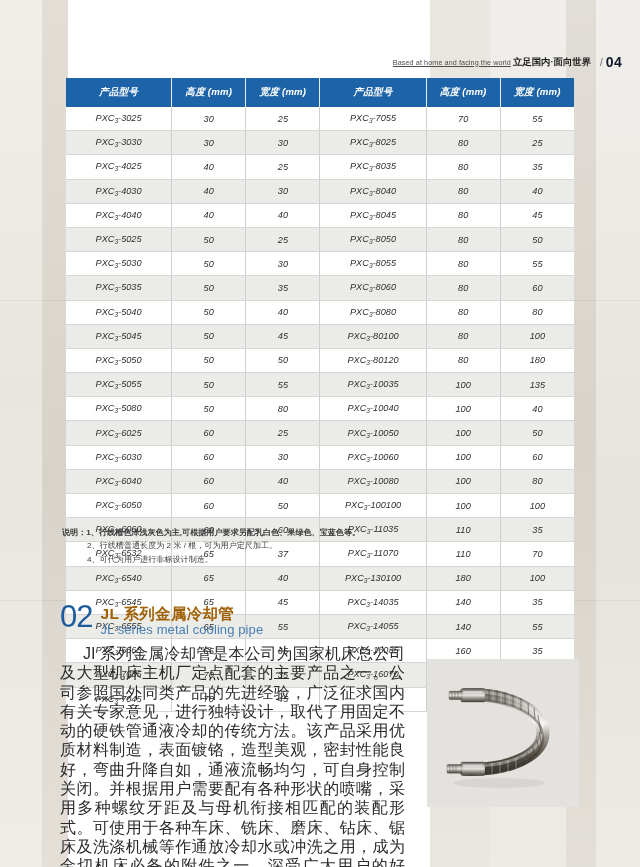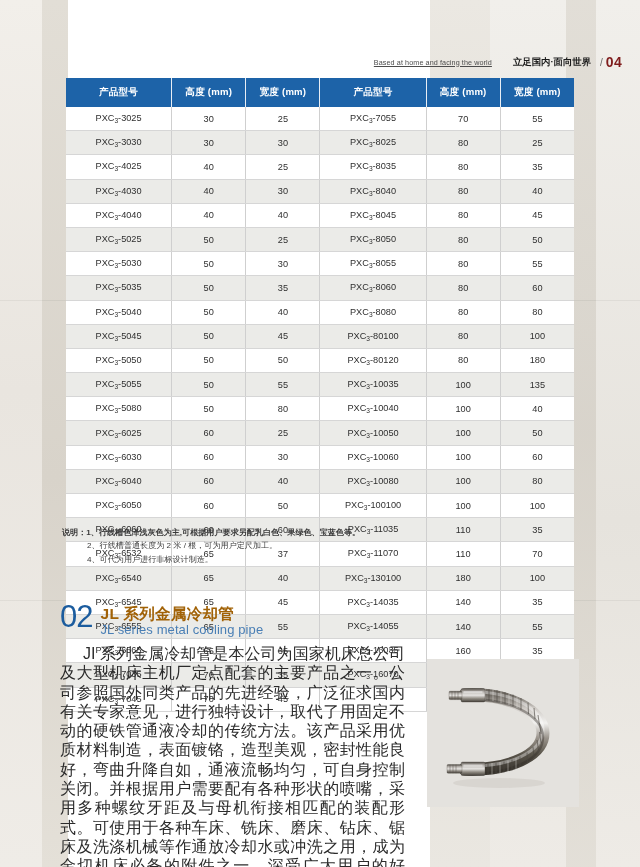--- a/index.html
+++ b/index.html
@@ -17,27 +17,27 @@
   #bg-wash .b3 { right:0;   width:150px; background:linear-gradient(180deg,#f1efeb,#e6e3dd 60%,#eeebe6); }
   #bg-wash .b4 { right:150px; width:60px; background:linear-gradient(180deg,#ebe8e2,#e0dcd4 50%,#eae7e1); }
   #bg-wash .b5 { right:44px; width:30px; background:linear-gradient(180deg,#dedad2,#d4cfc6 50%,#e0dcd4); opacity:.8; }
   #bg-wash .hseam { position:absolute; left:0; right:0; height:1px; background:rgba(0,0,0,.05); }
   #page-canvas { position:absolute; inset:0; z-index:2; }
 
   
   .topbar { position:absolute; left:0; right:18px; top:54px; height:16px;
             display:flex; align-items:center; justify-content:flex-end; }
   .topbar .en { font-size:7.2px; color:#4c4c4c; letter-spacing:.1px; white-space:nowrap;text-decoration:underline; }
-  .topbar .cn { font-size:9.4px; color:#1a1a1a; font-weight:bold; margin-left:21px; white-space:nowrap; }
+  .topbar .cn { font-size:9.4px; color:#1a1a1a; font-weight:bold; margin-left:2px; white-space:nowrap; }
   .topbar .slash { font-size:10px; color:#6a6a6a; margin:0 3px 0 9px; }
-  .topbar .pg { font-size:14px; color:#7f1d1d; font-weight:bold; letter-spacing:.3px; }
+  .topbar .pg { font-size:14px; color:#0f172a; font-weight:bold; letter-spacing:.3px; }
 
   
   .table-wrap { position:absolute; left:66px; top:78px; width:508px; }
-  table.spec { border-collapse:collapse; width:100%; table-layout:fixed; }
+  table.spec { border-collapse:collapse; width:100%; table-layout:fixed;font-style:italic; }
   table.spec th {
     background:#1d63a8; color:#ffffff; font-size:9.6px; font-weight:bold;
     height:27px; text-align:center; border-right:1px solid #e8eef5;
     letter-spacing:.2px;
   }
   table.spec th:last-child { border-right:none; }
   table.spec td {
     height:21.2px; text-align:center; font-size:9.2px; color:#2f2f2f;
     border-right:1px solid #cfcfcf; border-bottom:1px solid #d6d6d6;
     white-space:nowrap;

